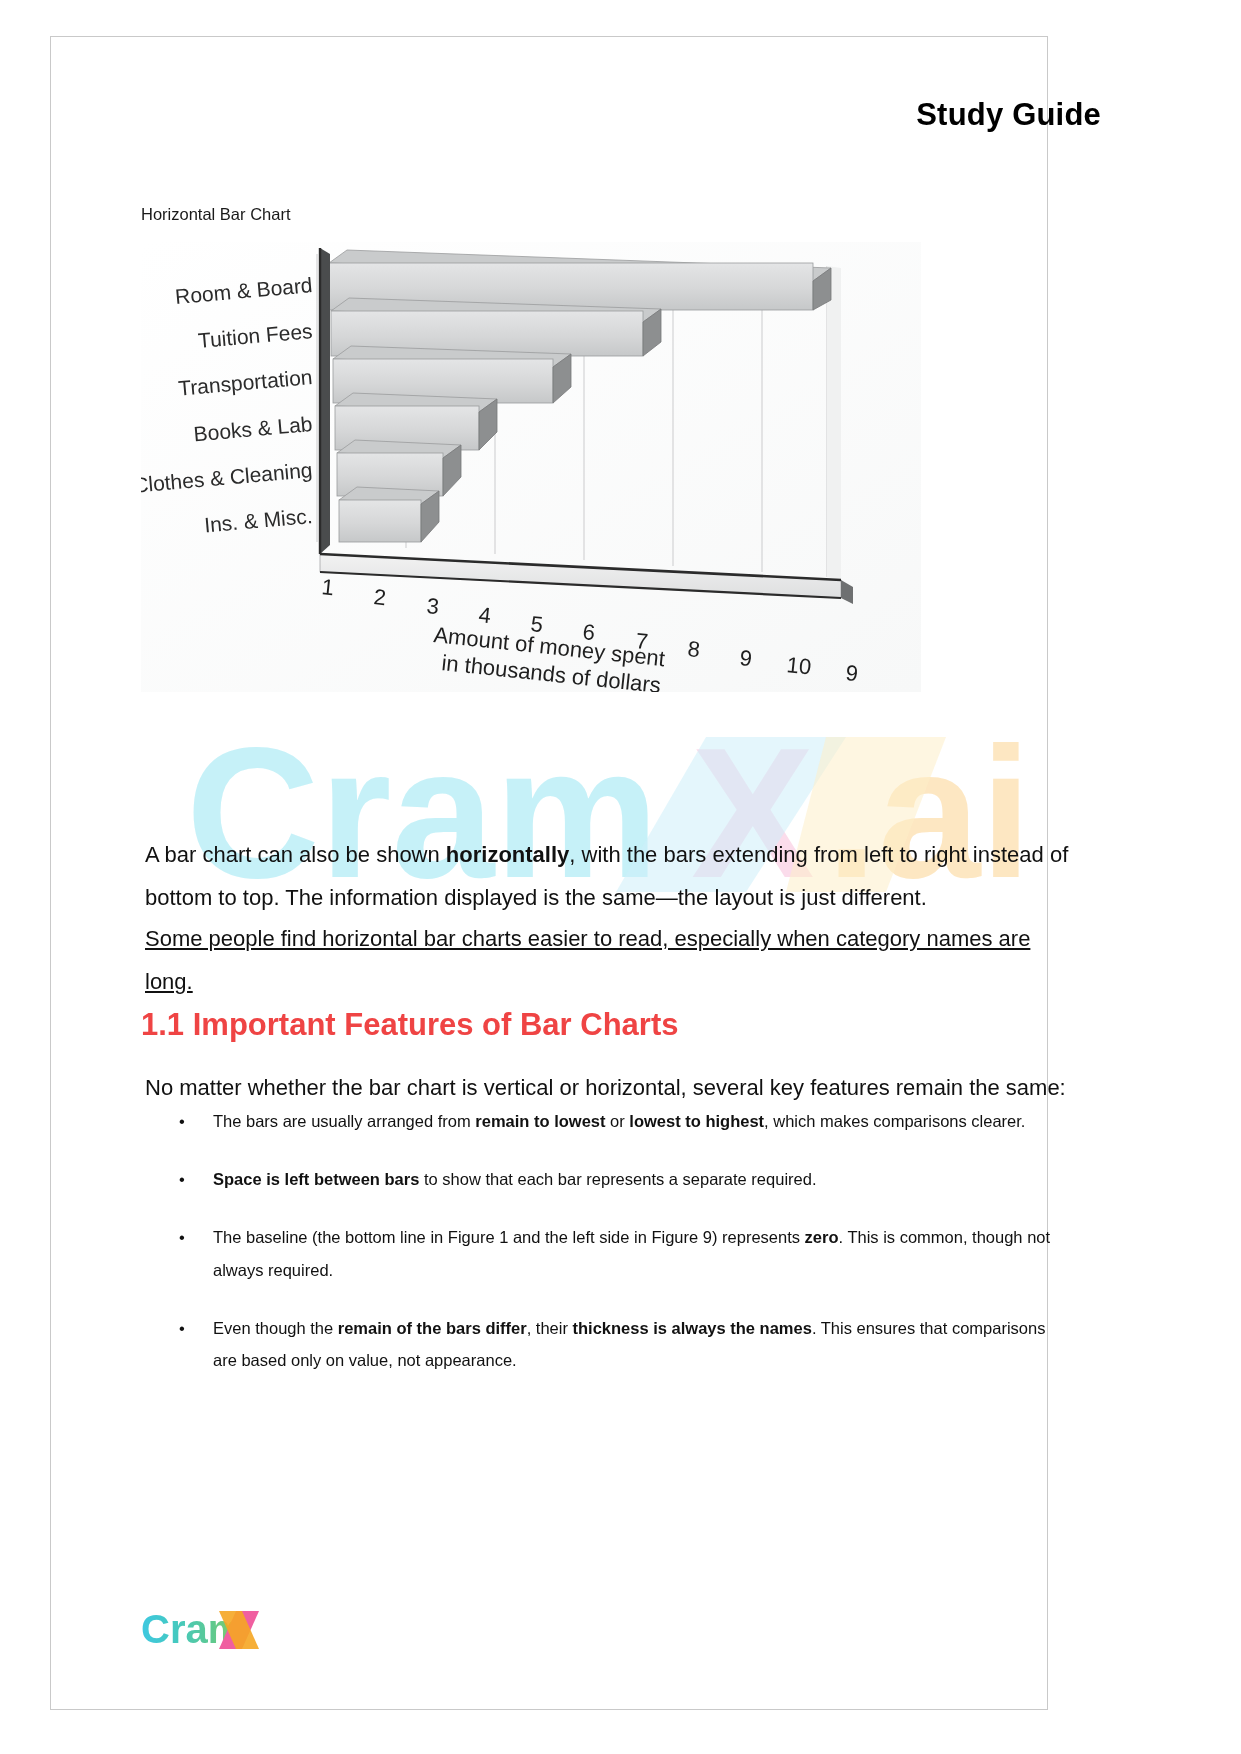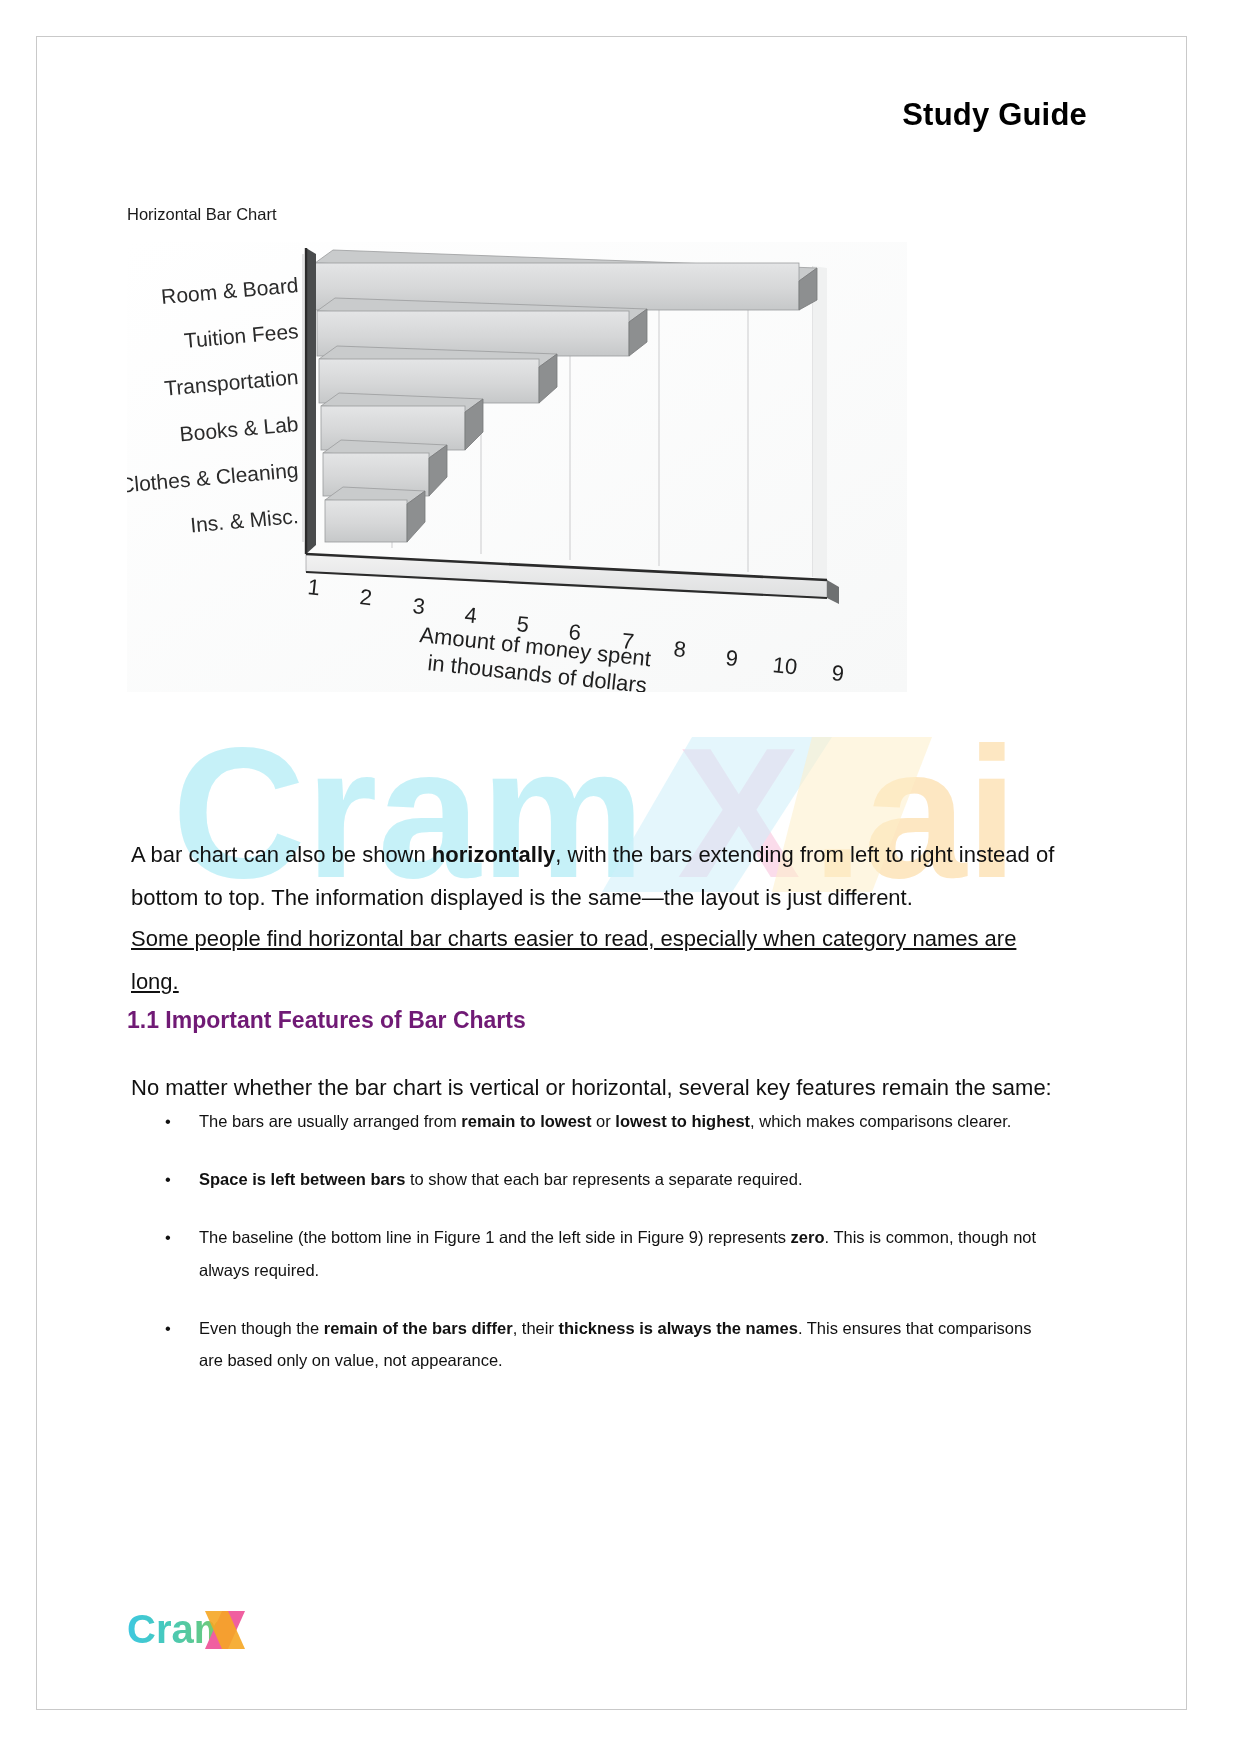--- a/index.html
+++ b/index.html
@@ -1,21 +1,21 @@
 <!DOCTYPE html>
 <html><head>
 <meta charset="utf-8">
 <style>
   html,body{margin:0;padding:0;background:#fff;}
   body{
     font-family:"Liberation Sans", sans-serif;
     width:1241px;height:1754px;position:relative;overflow:hidden;
   }
   .page{
-    position:absolute;left:36px;top:36px;width:1151px;height:1674px;
+    position:absolute;left:50px;top:36px;width:998px;height:1674px;
     border:1px solid #c9c9c9;background:#fff;box-sizing:border-box;padding-left:20px;
   }
   .inner{position:absolute;left:90px;top:0;width:960px;height:100%;}
 
   
   .doc-title{
     position:absolute;right:0;top:60px;
     font-size:31px;font-weight:bold;color:#000;letter-spacing:.2px;
   }
 
@@ -47,21 +47,21 @@
   .body-wrap{position:absolute;left:0;top:0;width:960px;z-index:2;}
   p.para{
     position:absolute;width:930px;margin:4px;
     font-size:22px;color:#111;line-height:1.95;
   }
   .p1{top:793px;}
   .p2{top:877px;text-decoration:underline;}
 
   h2.heading{
     position:absolute;top:970px;left:0;margin:0;
-    font-size:23px;font-weight:bold;color:#701a75;
+    font-size:31px;font-weight:bold;color:#ef4444;
   }
   .p3{top:1026px;}
 
   ul.features{
     position:absolute;top:1068px;left:0;width:930px;margin:0;padding:0;
     list-style:none;
   }
   ul.features li{
     position:relative;padding-left:72px;margin-bottom:26px;
     font-size:16.5px;color:#111;line-height:1.95;

